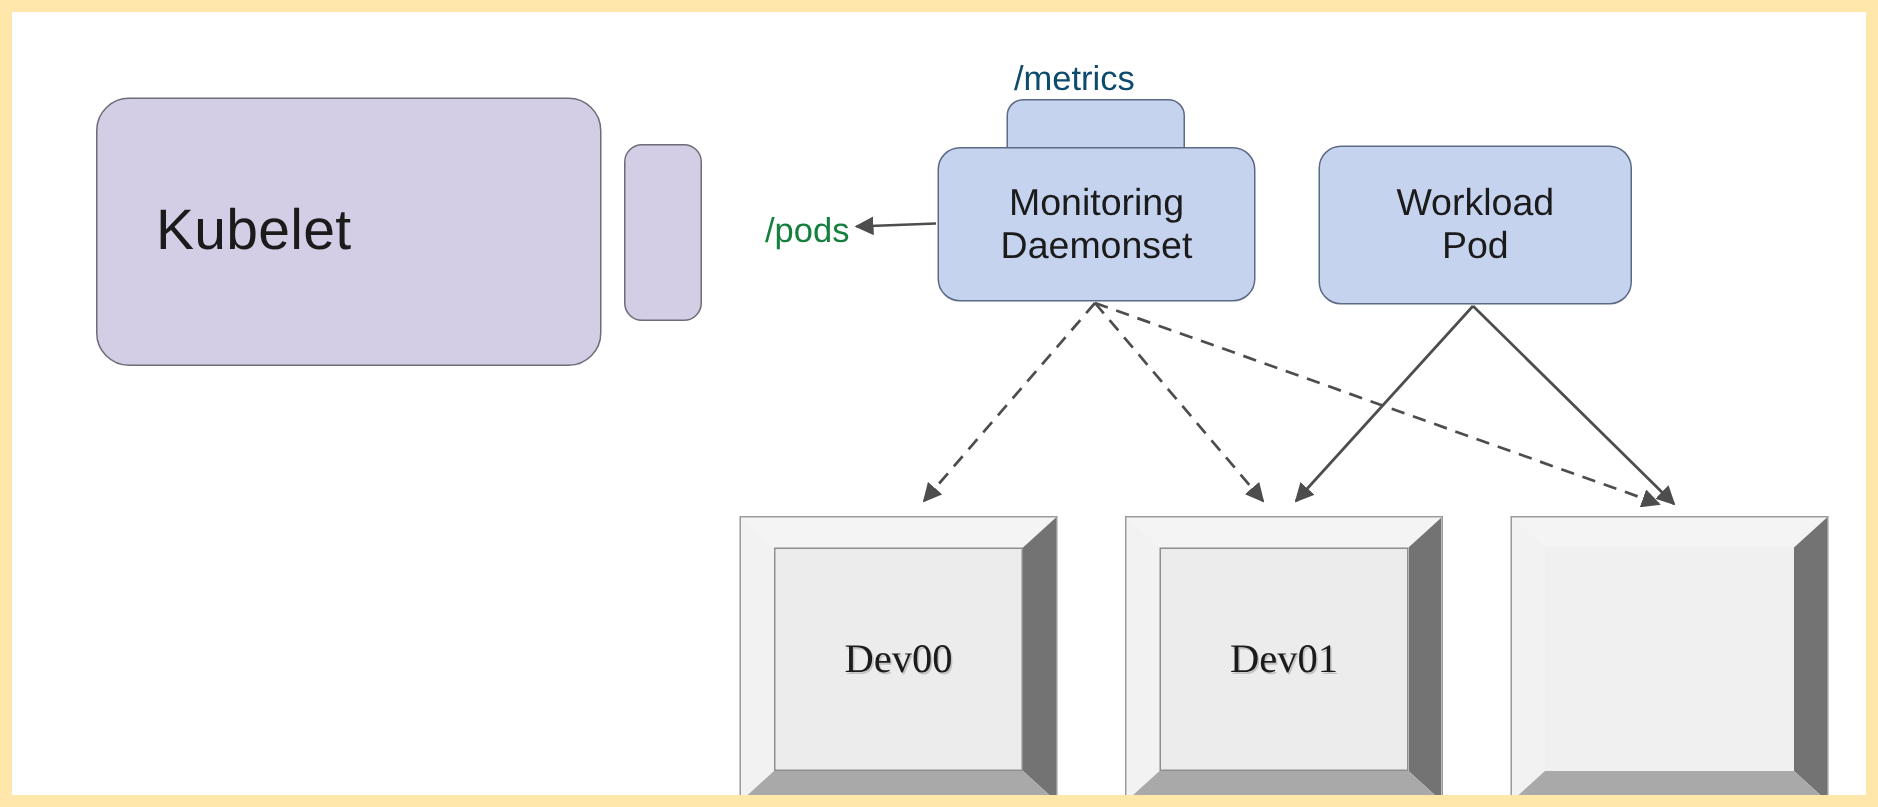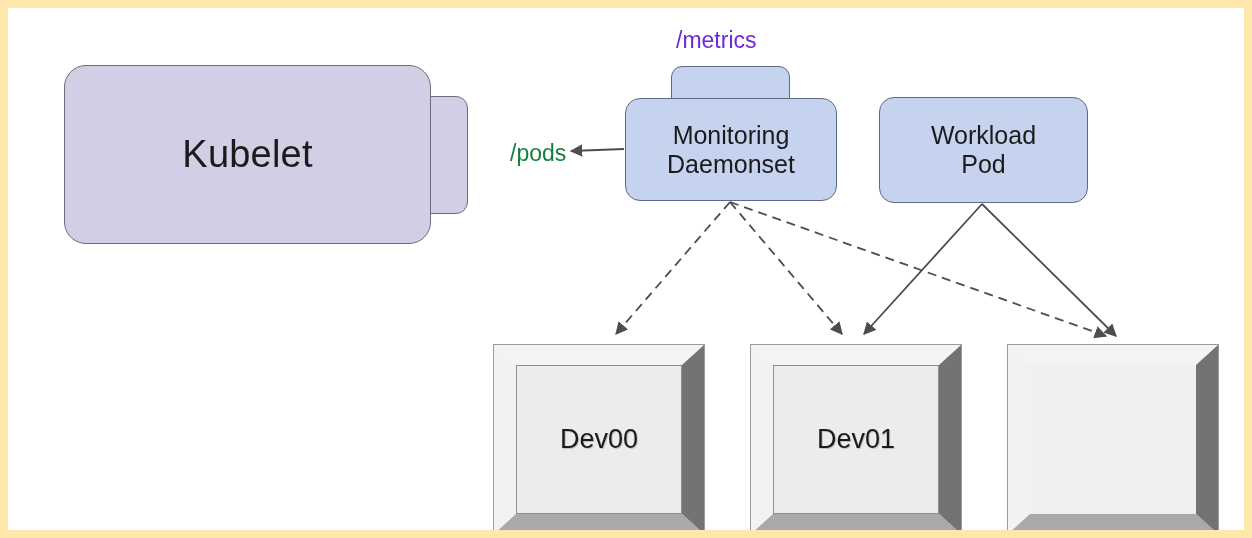--- a/index.html
+++ b/index.html
@@ -36,30 +36,31 @@
     background: #d4cde6;
     border: 1.6px solid #6d6d78;
     border-radius: 12px;
     box-sizing: border-box;
     z-index: 1;
   }
   .kubelet-body {
     position: absolute;
     left: 56px;
     top: 57px;
-    width: 367px;
+    width: 337px;
     height: 179px;
     background: #d4cde6;
     border: 1.6px solid #6d6d78;
     border-radius: 22px;
     box-sizing: border-box;
     z-index: 2;
     display: flex;
     align-items: center;
-    justify-content: center;
+    justify-content: flex-start;
+    padding-left: 39px;
   }
   .kubelet-label {
     font-size: 38px;
     color: #1b1b1b;
     letter-spacing: 0.2px;
   }
 
   
   .pods-label {
     position: absolute;
@@ -69,23 +70,23 @@
     color: #15803d;
     z-index: 4;
     white-space: nowrap;
     margin-left: 36px;
   }
 
   
   .metrics-label {
     position: absolute;
     left: 668px;
-    top: 19px;
+    top: 31px;
     font-size: 23px;
-    color: #6d28d9;
+    color: #0c4a6e;
     z-index: 4;
     white-space: nowrap;
   }
   .metrics-tab {
     position: absolute;
     left: 663px;
     top: 58px;
     width: 119px;
     height: 46px;
     background: #c5d3ef;
@@ -124,20 +125,21 @@
     height: 106px;
   }
 
   
   .dev-box {
     position: absolute;
     top: 336px;
     width: 212px;
     height: 191px;
     z-index: 3;
+    font-family: Liberation Serif, serif;
   }
   .dev-00 { left: 485px; }
   .dev-01 { left: 742px; text-align: right; }
   .dev-02 { left: 999px; }
 
   .dev-outer {
     position: absolute;
     inset: 0;
     background: #f0f0f0;
     border: 1px solid #9a9a9a;

